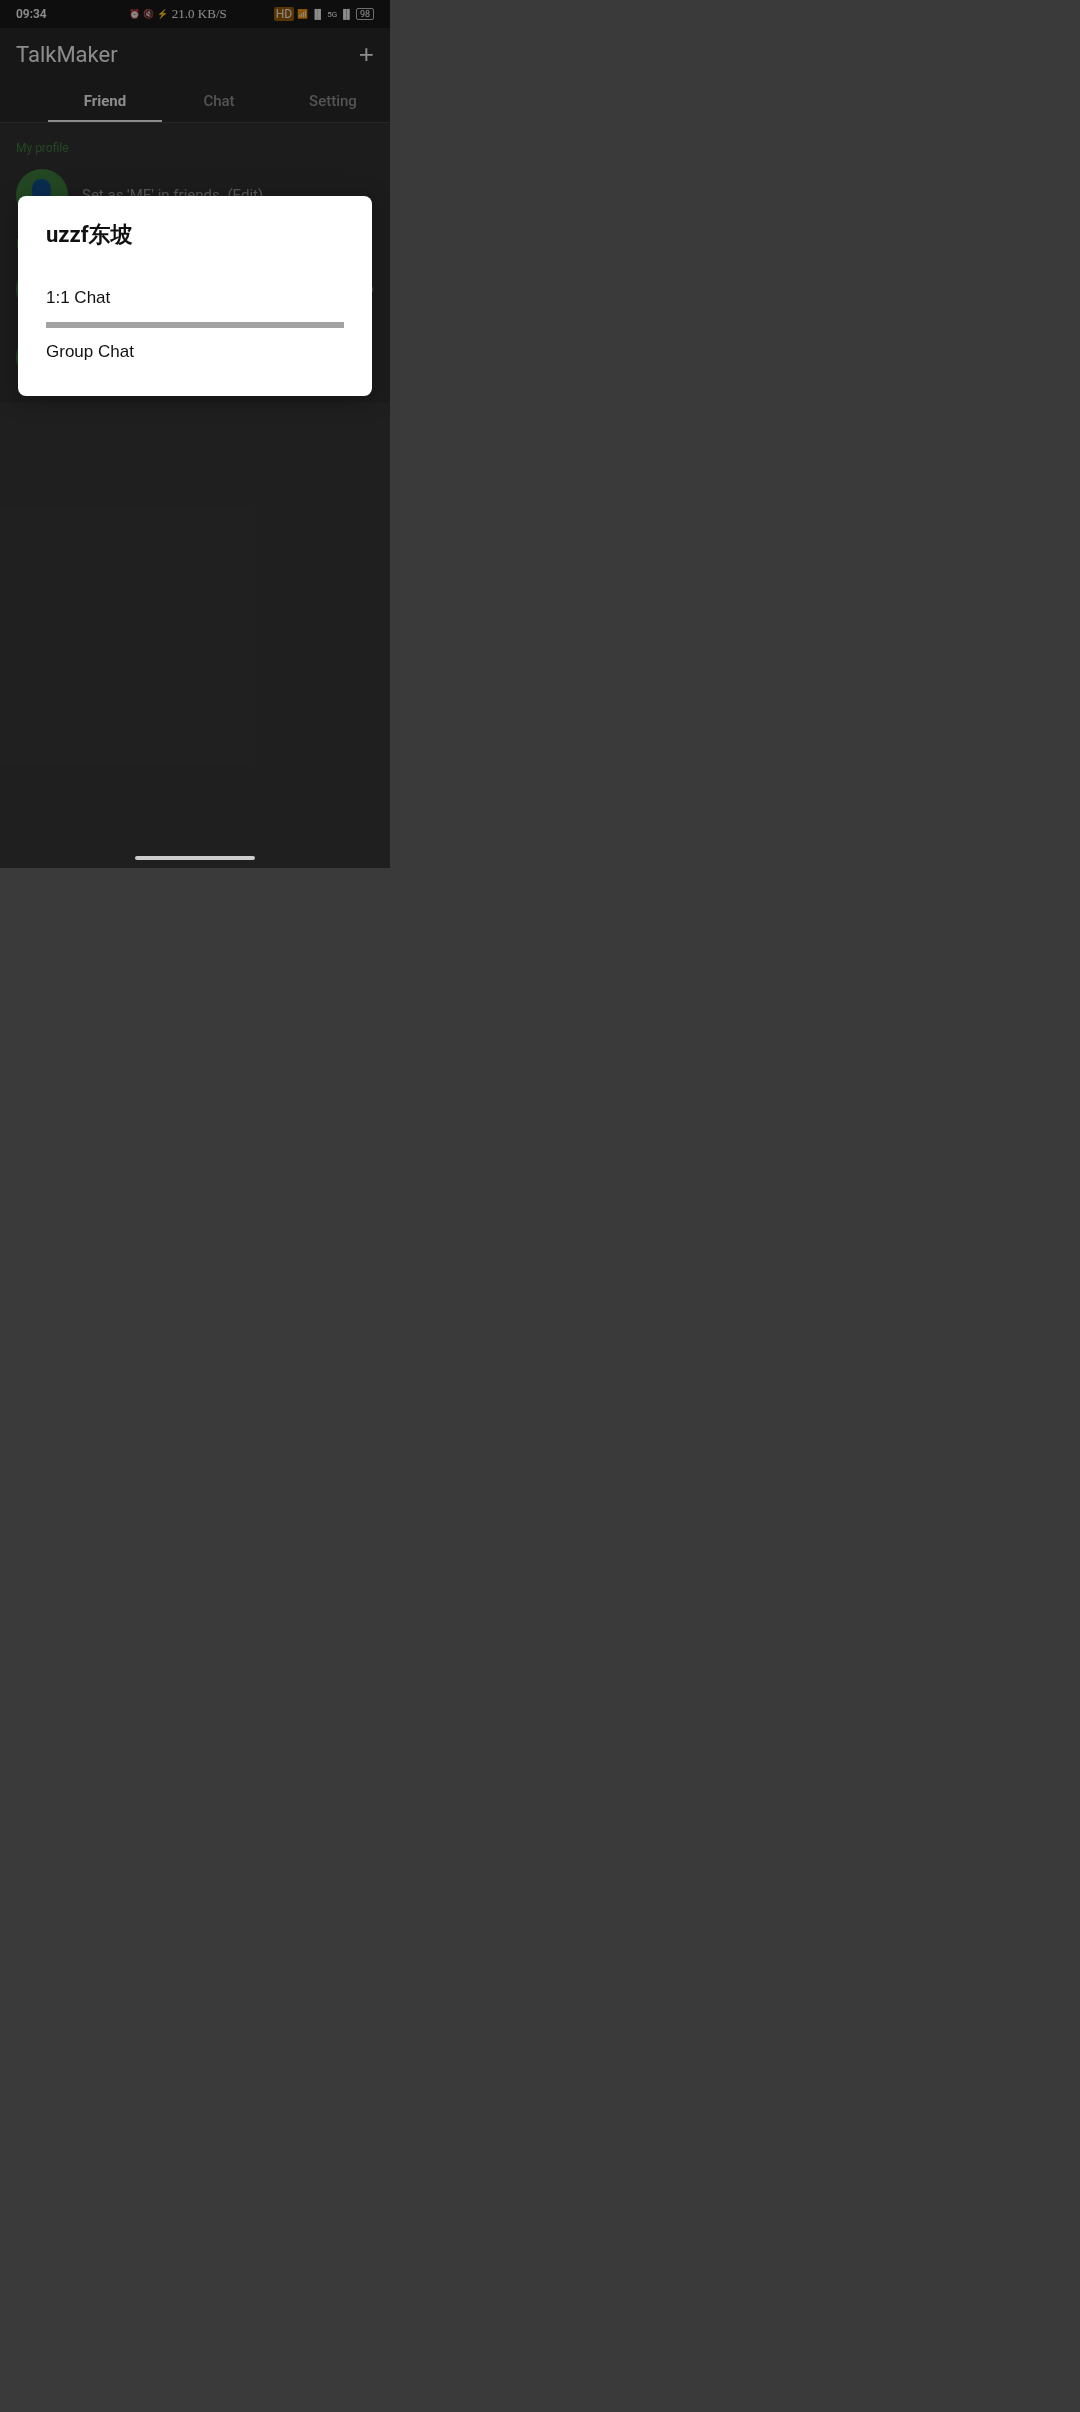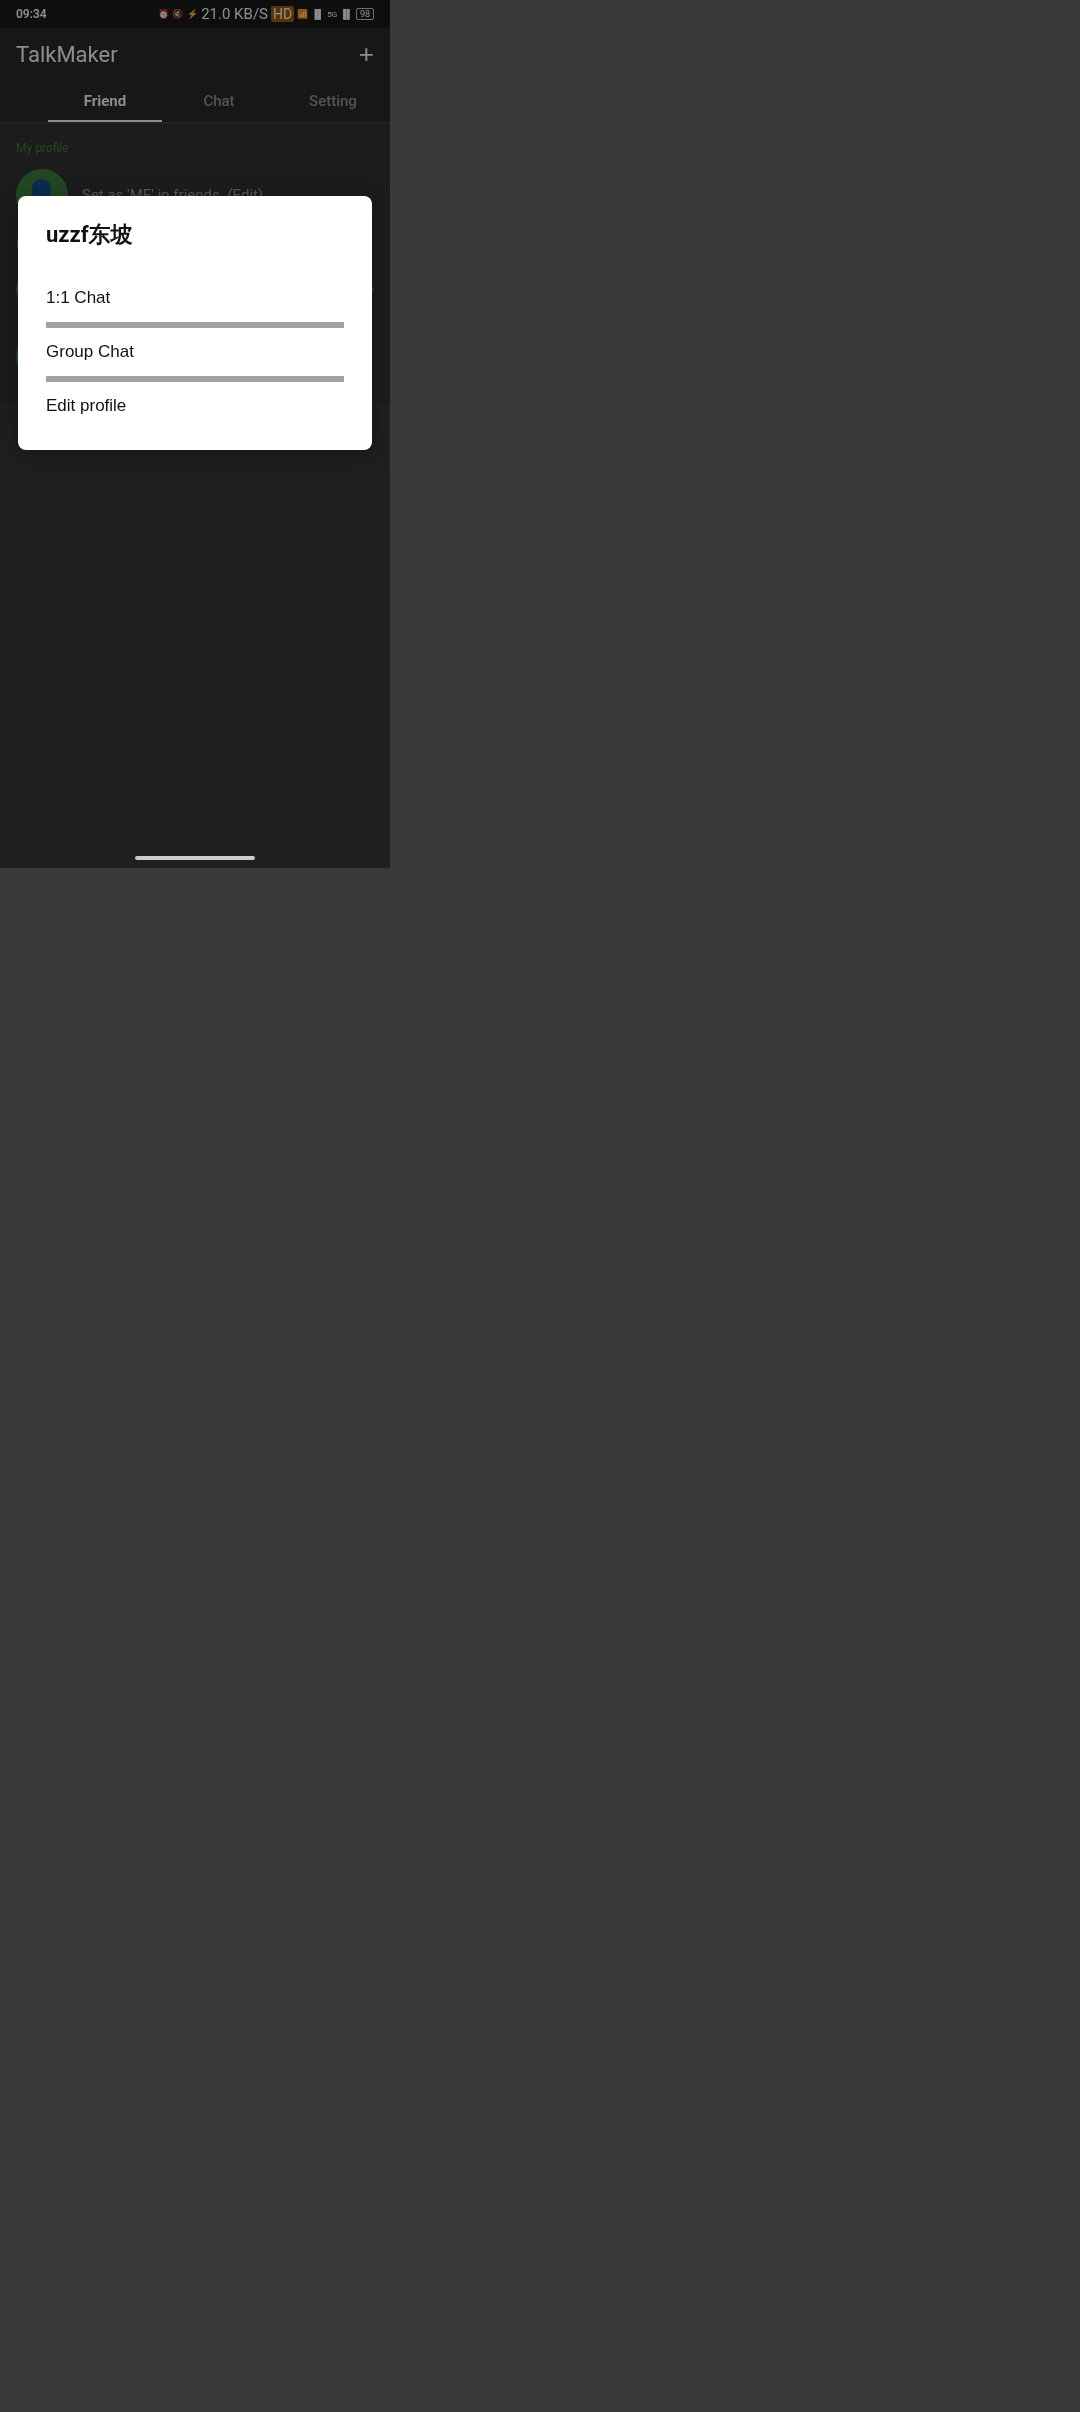--- a/index.html
+++ b/index.html
@@ -209,22 +209,22 @@
   </style>
 </head>
 <body>
 
 <div class="status-bar">
   <span class="status-time">09:34</span>
   <div class="status-icons">
     <span>⏰</span>
     <span>🔇</span>
     <span>⚡</span>
-    <span style="font-size:15px;">21.0 KB/S</span>
-    <span style="background:#a16207;padding:0 2px;border-radius:2px;font-size:14px;">HD</span>
+    <span style="font-size:13px;font-family:Liberation Serif, serif;">21.0 KB/S</span>
+    <span style="background:#a16207;padding:0 2px;border-radius:2px;font-size:12px;margin-left:44px;">HD</span>
     <span>📶</span>
     <span>▐▌</span>
     <span style="font-size:8px;">5G</span>
     <span>▐▌</span>
     <span style="border:1px solid #ccc;border-radius:2px;padding:0 3px;font-size:9px;">98</span>
   </div>
 </div>
 
 <div class="app-bar">
   <span class="app-title">TalkMaker</span>
@@ -274,16 +274,15 @@
   </div>
 </div>
 
 <div class="overlay"></div>
 
 <div class="popup-menu">
   <div class="popup-username">uzzf东坡</div>
 
   <button class="popup-item">1:1 Chat</button>
   <button class="popup-item">Group Chat</button>
-  <button class="popup-item">Edit profile</button>
 </div>
 
 <div class="home-indicator"></div>
 
 </body></html>

